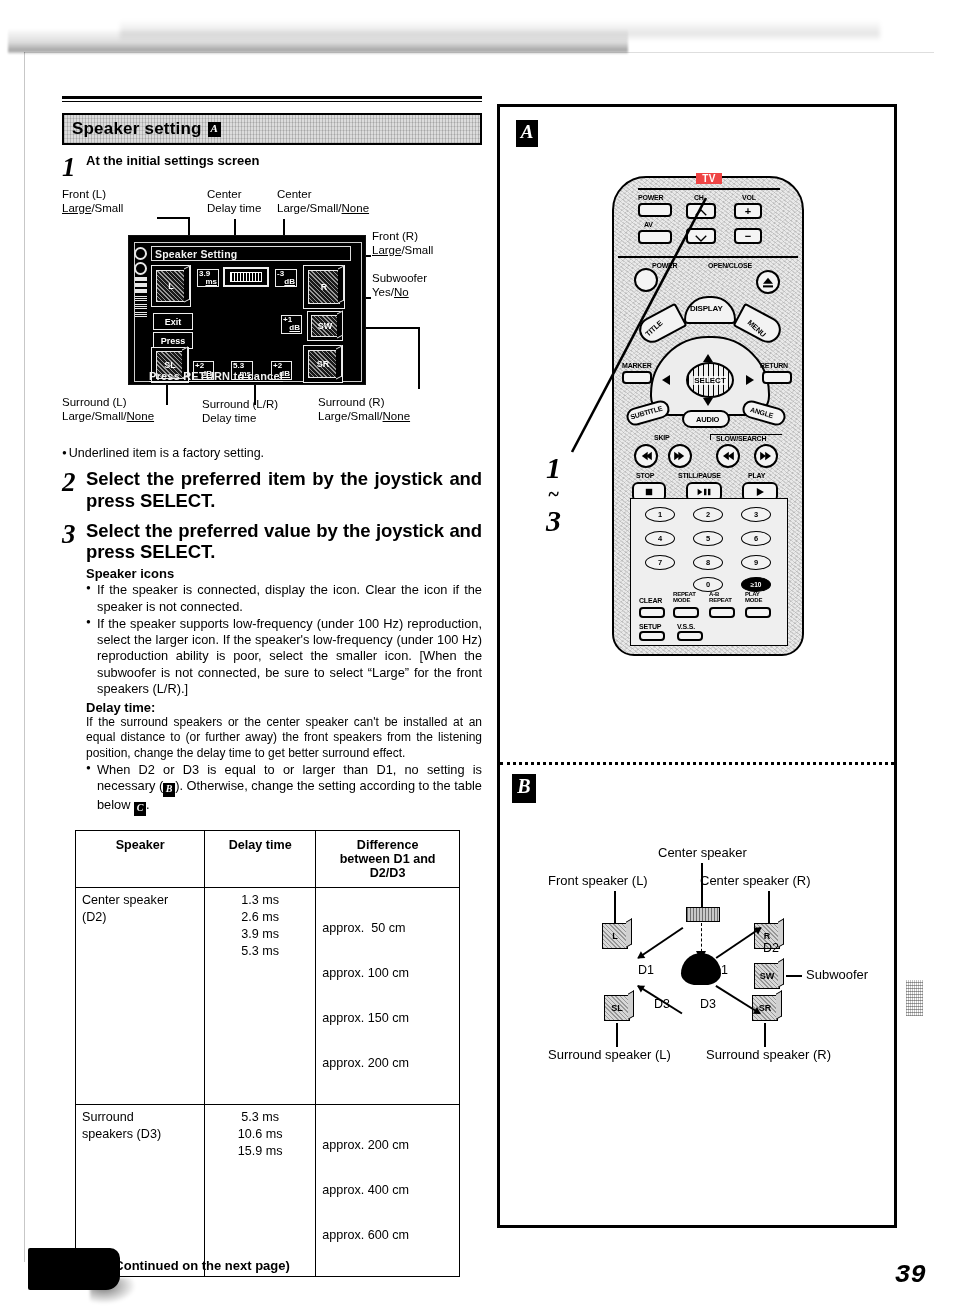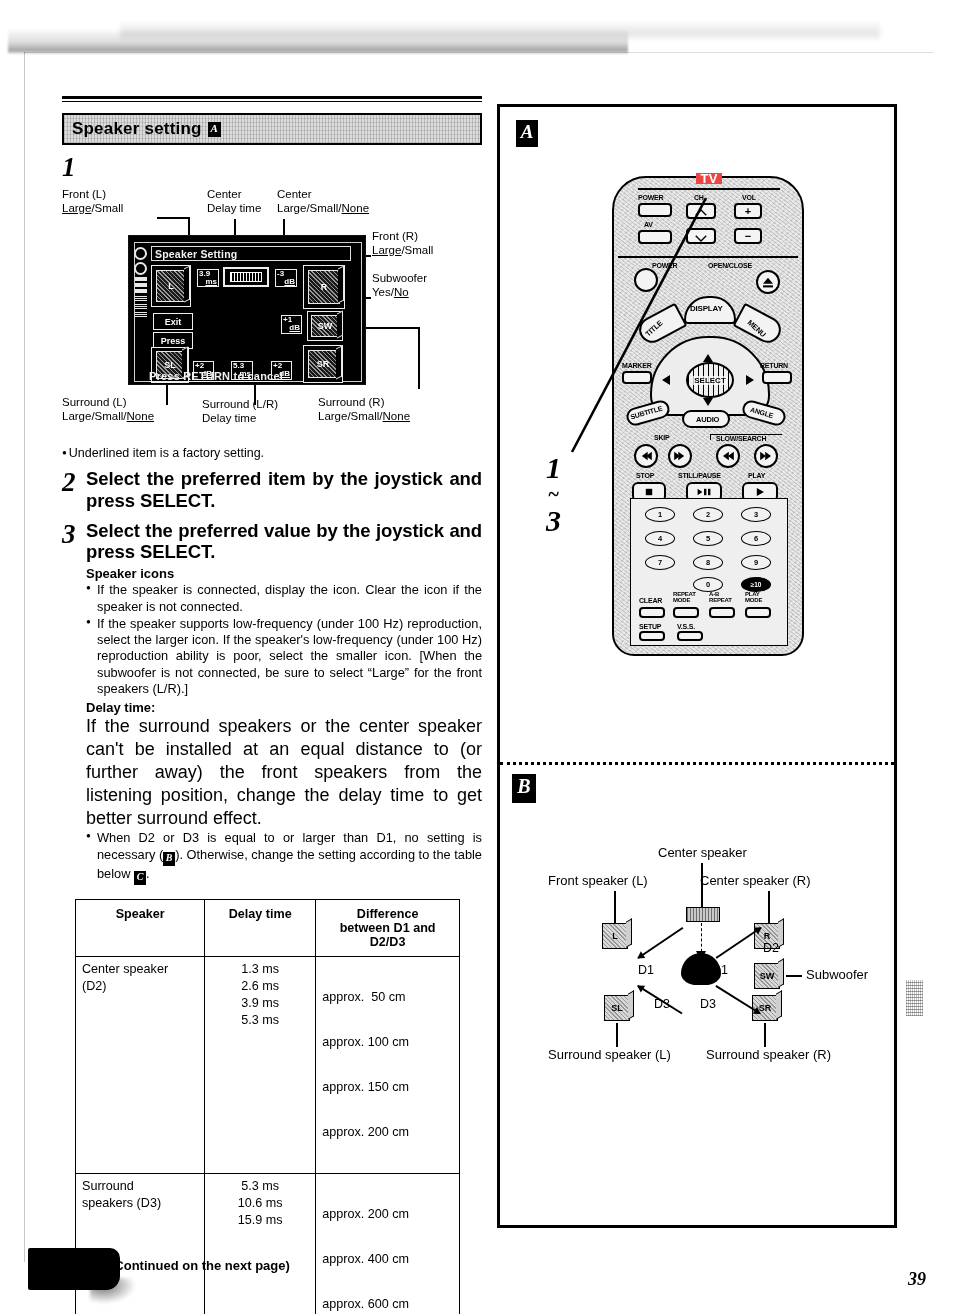--- a/index.html
+++ b/index.html
@@ -195,21 +195,21 @@
   #osd-footer {
     position: absolute; left: 14px; bottom: -1px;
     color:#f0f0f0; font-size:11px; font-weight:bold;
     text-decoration: underline; letter-spacing:.2px;
   }
 
   .bullet-line { font-size: 12.5px; margin-top: 4px; }
   .bullet-line::before { content: "\25CF"; font-size: 8px; vertical-align: 2px; margin-right: 2px; }
 
   .body-head { font-size: 13px; font-weight: bold; margin-top: 3px; }
-  .body-text { font-size: 18px; line-height: 1.27; text-align: justify; }
+  .body-text { font-size: 12px; line-height: 1.27; text-align: justify; }
   ul.dotlist { list-style: none; margin: 0; padding: 0; }
   ul.dotlist li {
     position: relative; padding-left: 11px; font-size: 12.8px;
     line-height: 1.27; text-align: justify; margin-top: 1px;
   }
   ul.dotlist li::before {
     content: "\25CF"; position: absolute; left: 0; top: 1px; font-size: 8px;
   }
 
   
@@ -266,21 +266,21 @@
   .rlbl { position: absolute; font-size: 7px; font-weight: bold; letter-spacing: -.2px; white-space: nowrap; }
   .rlbl.sm { font-size: 6px; }
   .roval {
     position: absolute; border: 1.8px solid #000; border-radius: 50%;
     background: #f2f2f2; box-sizing: border-box;
     display:flex; align-items:center; justify-content:center;
     font-size: 7.5px; font-weight: bold;
   }
   #tv-badge {
     position:absolute; left: 84px; top: -3px; width: 26px; height: 11px;
-    background: #ef4444; color: #fff; font-size: 13px; font-weight: bold;
+    background: #ef4444; color: #fff; font-size: 10px; font-weight: bold;
     display:flex; align-items:center; justify-content:center; letter-spacing:.3px;
   }
   #dial-outer {
     position: absolute; left: 38px; top: 160px; width: 116px; height: 76px;
     border: 2.2px solid #000; border-radius: 58px 58px 20px 20px;
     background: #ededed;
   }
   .petal {
     position: absolute; border: 2px solid #000; background: #f3f3f3;
   }
@@ -342,22 +342,22 @@
   .arrow.rev::before{
     content:""; position:absolute; left:-1px; top:-3px;
     border-right:7px solid #000; border-top:4px solid transparent; border-bottom:4px solid transparent;
   }
   .vdash {
     position:absolute; width:0; border-left:1.6px dashed #000;
   }
 
   #page-number {
     position: absolute; right: 28px; bottom: 24px;
-    font-family: Liberation Serif, serif;
-    font-style: italic; font-weight: bold; font-size: 18px;
+    font-family: Liberation Mono, monospace;
+    font-style: italic; font-weight: bold; font-size: 26px;
   }
   #continued {
     position: absolute; left: 110px; top: 1258px;
     font-size: 13px; font-weight: bold;
   }
 </style>
 </head>
 <body>
 
 <div class="page">
@@ -374,20 +374,21 @@
     <div class="rule-thin"></div>
 
     <div id="speaker-setting-bar">
       <span class="bar-label">Speaker setting</span>
       <span class="ref-box small" style="margin-left:6px;">A</span>
     </div>
 
     <div class="step">
       <div class="step-num">1</div>
       <div class="step-body">
+        <div class="step-sub">At the initial settings screen</div>
       </div>
     </div>
 
     <div id="osd-wrap">
 
       <div class="callout" style="left:0px; top:0px;">
         <span>Front (L)</span><br>
         <span class="u">Large</span><span>/Small</span>
       </div>
       <div class="leader-h" style="left:95px; top:30px; width:32px;"></div>

